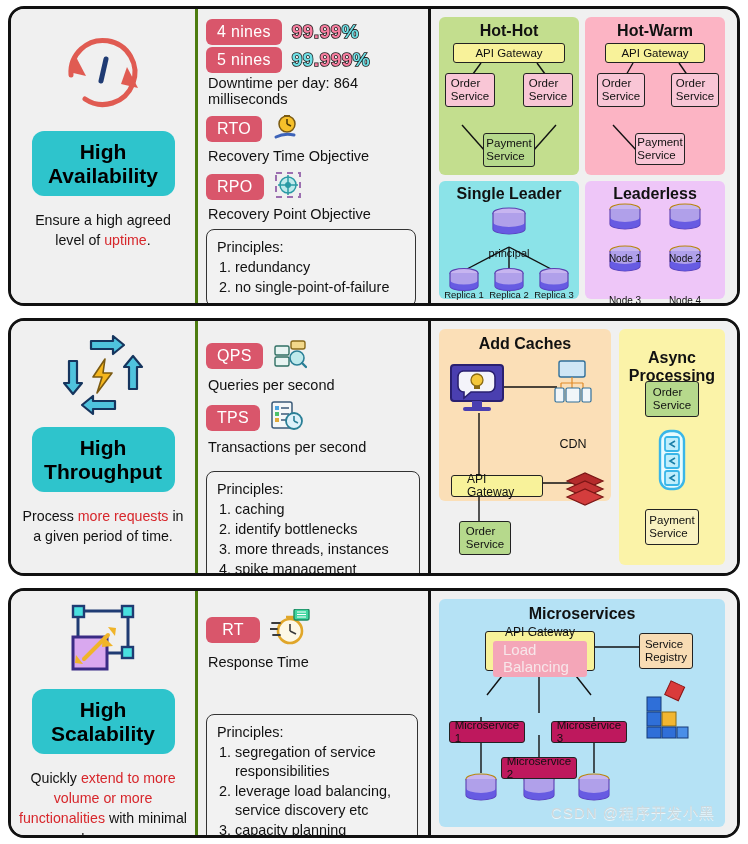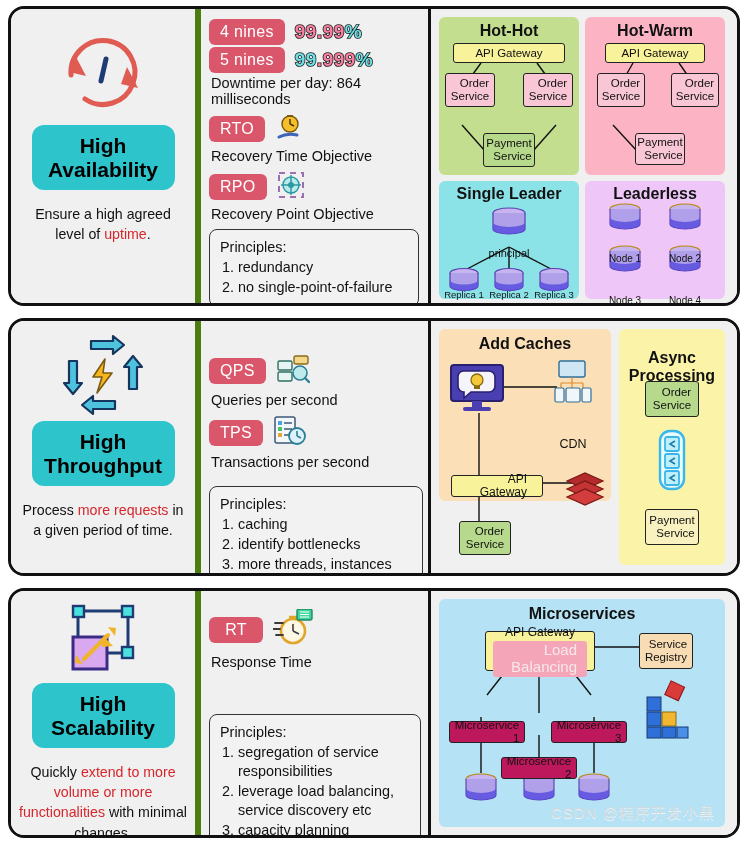--- a/index.html
+++ b/index.html
@@ -16,30 +16,30 @@
   .row-card {
     position: absolute;
     border: 3px solid #111;
     border-radius: 16px;
     background: #f0f0f0;
     display: flex;
     overflow: hidden;
   }
   .col-left   { width: 184px; flex: 0 0 184px; position: relative; background:#f0f0f0; }
   .col-mid    { width: 236px; flex: 0 0 236px; position: relative; background:#f0f0f0;
-                border-left: 6px solid #4d7c0f; border-right: 3px solid #111; }
+                border-left: 3px solid #4d7c0f; border-right: 3px solid #111; }
   .col-right  { flex: 1 1 auto; position: relative; background:#f0f0f0; }
 
   
   .concept { display:flex; flex-direction:column; align-items:center; height:100%; padding-top:10px; }
   .concept-icon { height: 104px; display:flex; align-items:center; justify-content:center; }
   .pill {
     background: #2ec4cc; color:#000; border-radius: 12px;
     font-weight: bold; font-size: 21px; line-height: 1.12;
-    text-align:center; padding: 9px 12px; width: 143px; margin-top: 2px;
+    text-align:center; padding: 9px 12px; width: 143px; margin-top: 8px;
   }
   .concept-desc {
     margin-top: 14px; width: 168px; text-align:center;
     font-size: 14.2px; line-height: 1.42; color:#111;
   }
   .hl { color:#d7262b; }
 
   
   .mid-wrap { padding: 10px 0 0 8px; }
   .metric-row { display:flex; align-items:center; gap:10px; margin-bottom: 2px; }
@@ -60,21 +60,21 @@
   }
   .principles ol { margin:0; padding-left: 18px; }
   .principles li { margin-top: 1px; }
   .principles .ptitle { margin-bottom: 1px; }
 
   
   .panel { position:absolute; border-radius: 6px; }
   .panel-title { text-align:center; font-weight:bold; font-size:16px; color:#111; line-height:1.1; }
   .node {
     position:absolute; border:1.4px solid #222; border-radius:3px;
-    font-size:11.5px; line-height:1.12; text-align:right; color:#111;
+    font-size:11.5px; line-height:1.12; text-align:left; color:#111;
     display:flex; align-items:center; justify-content:center; padding:2px 15px;
   }
   .n-yellow { background:#f8f29a; }
   .n-pinkbox { background:#f9c6d6; }
   .n-green { background:#b6d98c; }
   .n-violet { background:#be185d; }
   .n-peach { background:#f8dcb4; }
   .lbl { position:absolute; font-size:11px; color:#111; text-align:center; }
   .wm {
     position:absolute; right:10px; bottom:4px;
@@ -278,21 +278,21 @@
           <span>High</span><br>
           <span>Throughput</span>
         </div>
         <div class="concept-desc">
           <span>Process </span><span class="hl">more requests</span><span> in a given period of time.</span>
         </div>
       </div>
     </div>
 
     <div class="col-mid">
-      <div class="mid-wrap" style="padding-top:32px;">
+      <div class="mid-wrap" style="padding-top:17px;">
         <div class="metric-row">
           <span class="tag">QPS</span>
           <span>
             <svg width="34" height="32" viewBox="0 0 34 32">
               <rect x="2" y="8" width="14" height="9" rx="1.5" fill="#e8f4f2" stroke="#2f6f63" stroke-width="1.4"></rect>
               <rect x="2" y="19" width="14" height="9" rx="1.5" fill="#e8f4f2" stroke="#2f6f63" stroke-width="1.4"></rect>
               <rect x="18" y="3" width="14" height="8" rx="2" fill="#f3d88a" stroke="#8a6a1a" stroke-width="1.4"></rect>
               <circle cx="24" cy="20" r="7" fill="#bfeaec" stroke="#2a7f96" stroke-width="1.6"></circle>
               <path d="M29 25 l4 4" stroke="#2a7f96" stroke-width="2.4" stroke-linecap="round"></path>
             </svg>

